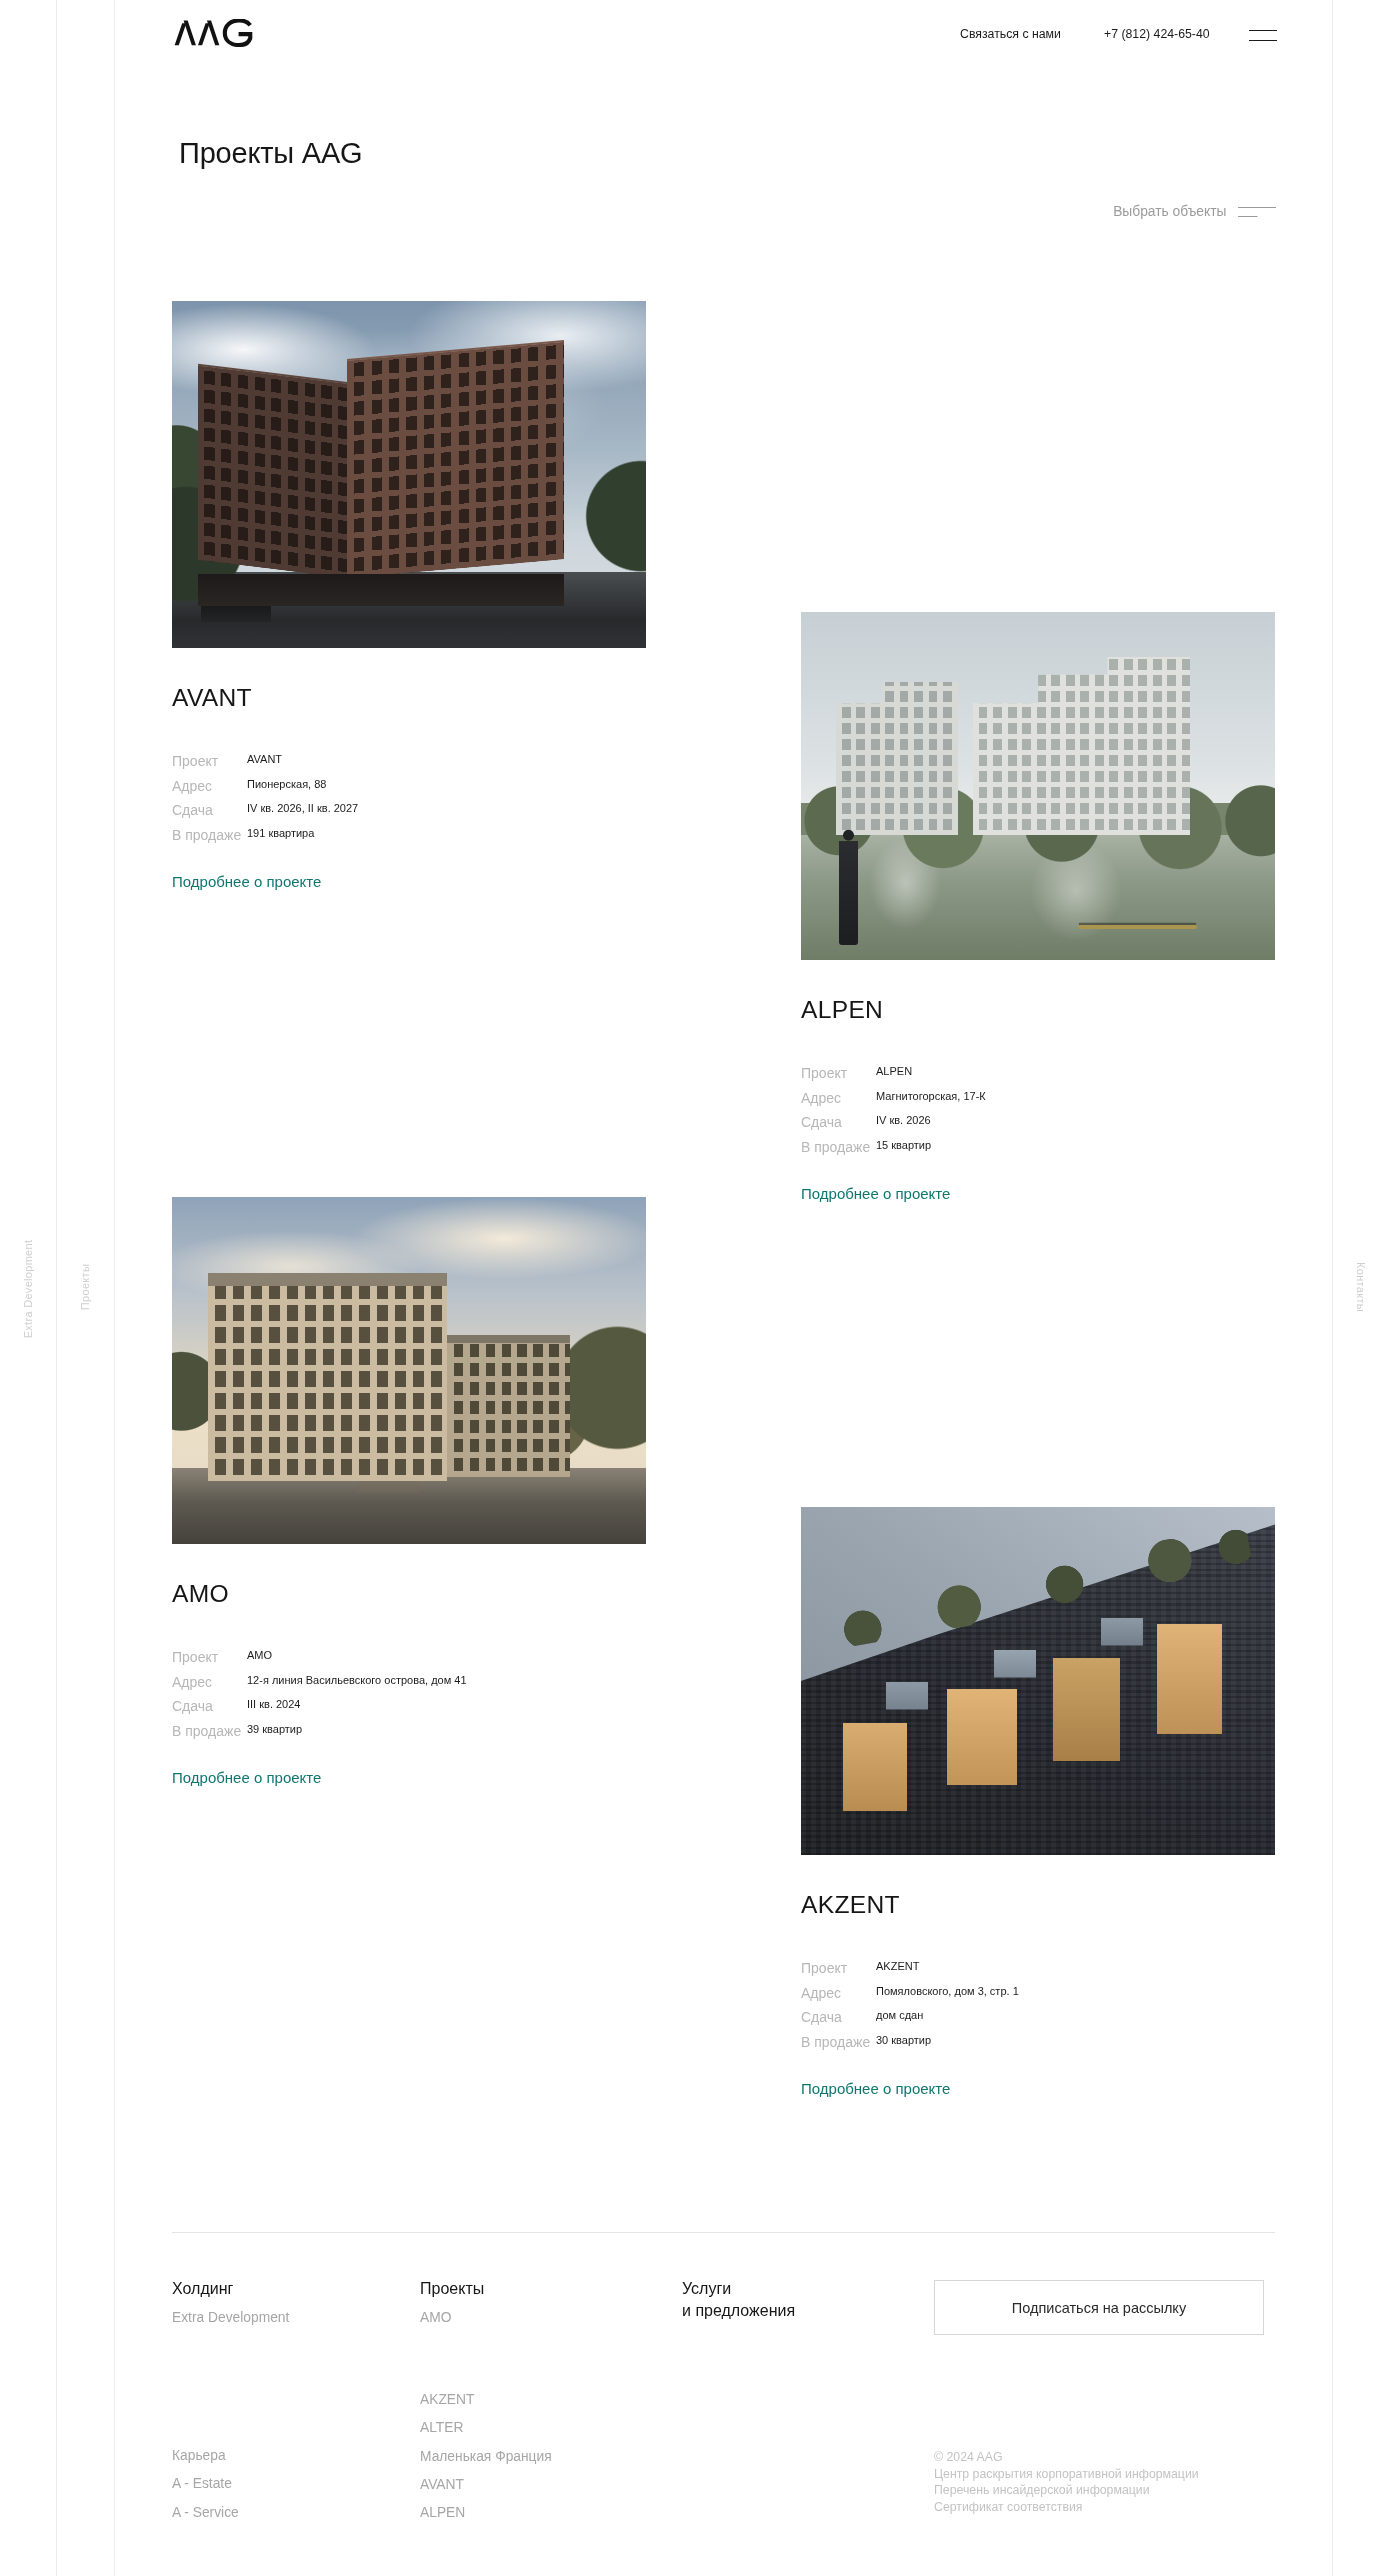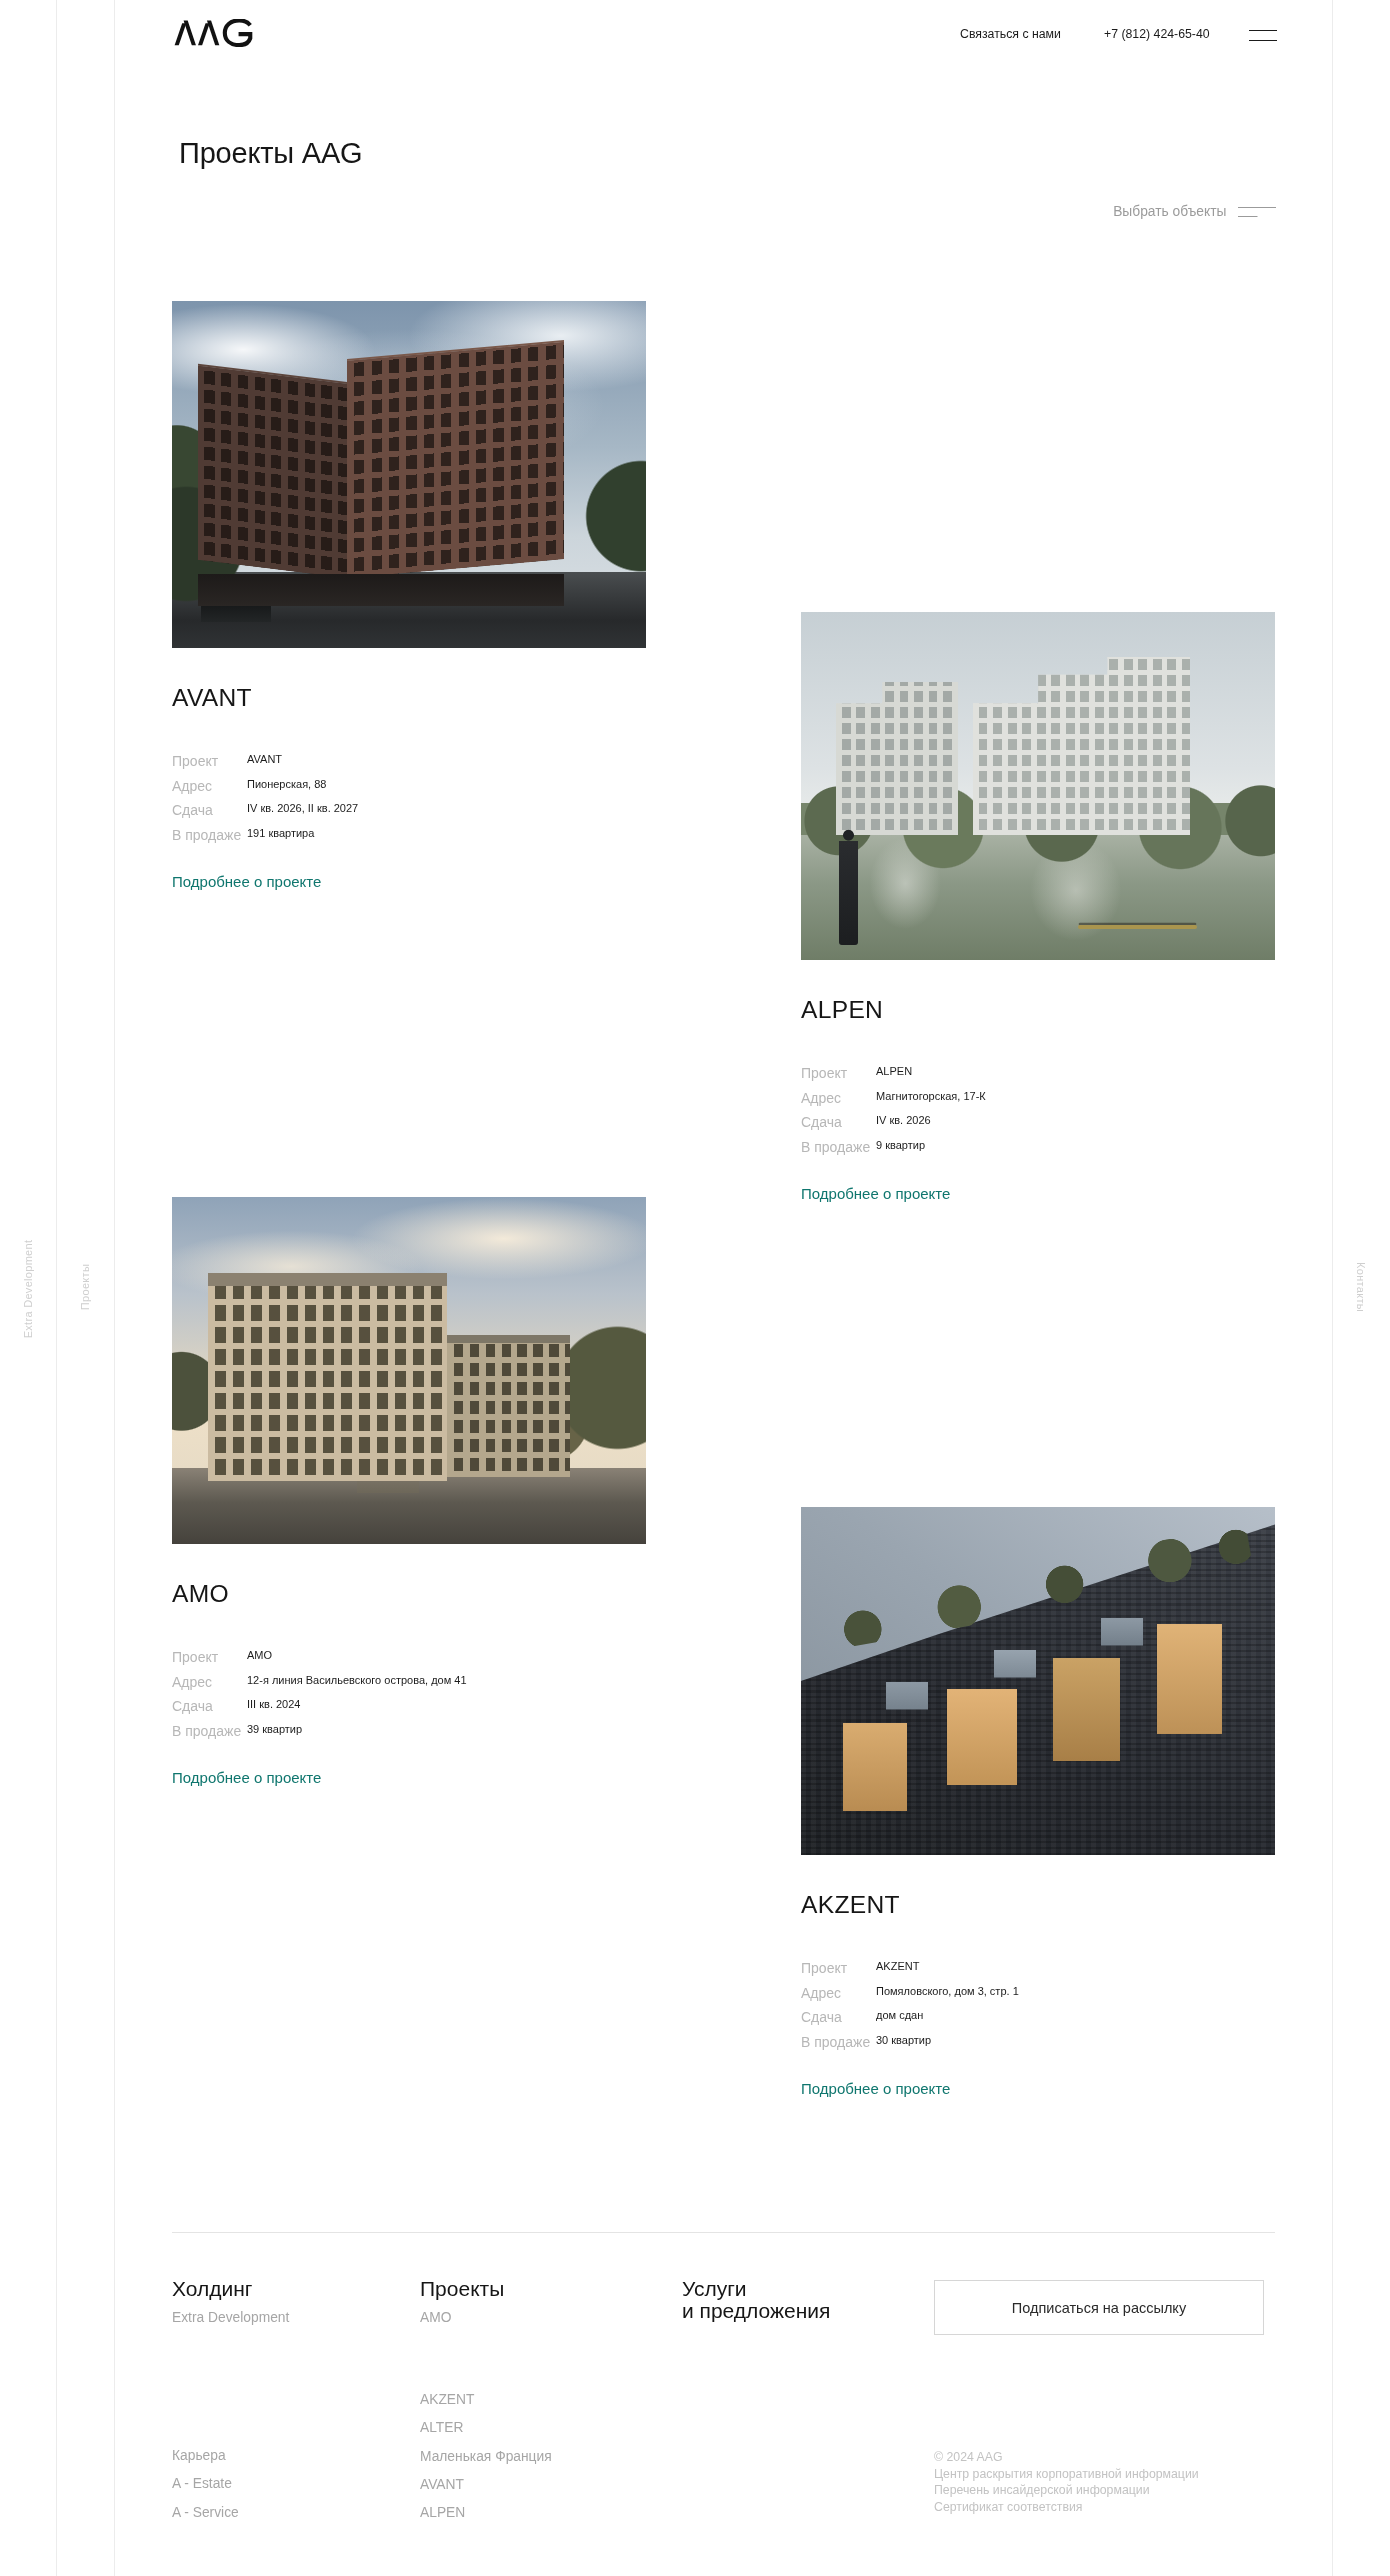--- a/index.html
+++ b/index.html
@@ -130,21 +130,21 @@
     transform:rotate(-10deg);transform-origin:0 50%;
     background:
       radial-gradient(circle 19px at 12% 70%, #49523a 97%, rgba(73,82,58,0)),
       radial-gradient(circle 22px at 34% 60%, #525c41 97%, rgba(82,92,65,0)),
       radial-gradient(circle 19px at 58% 52%, #454e37 97%, rgba(69,78,55,0)),
       radial-gradient(circle 22px at 82% 42%, #4e5840 97%, rgba(78,88,64,0)),
       radial-gradient(circle 17.4px at 97% 38%, #434c36 97%, rgba(67,76,54,0))}
 
   
   .footer{position:absolute;left:172px;top:2232px;width:1103px;height:343px;border-top:0.7px solid #e4e4e4}
-  .fcol-title{position:absolute;margin:0;font-size:21px;font-weight:400;line-height:22px;color:#161616;white-space:pre-line}
+  .fcol-title{position:absolute;margin:0;font-size:16px;font-weight:400;line-height:22px;color:#161616;white-space:pre-line}
   #fc-holding{left:0;top:45px}
   #fc-projects{left:248px;top:45px}
   #fc-services{left:510px;top:45px}
   .flink{display:block;font-size:13.8px;line-height:16.7px;color:#a6a6a6;margin:0 0 11.6px;cursor:pointer}
   .fgroup{position:absolute;margin:0;padding:0;list-style:none}
   #fg-extra{left:0;top:77px}
   #fg-holding{left:0;top:215px}
   #fg-amo{left:248px;top:77px}
   #fg-projects{left:248px;top:159px}
   #fg-services{left:510px;top:130px}
@@ -228,21 +228,21 @@
       <div class="spec-row">
         <dt class="spec-label">Адрес</dt>
         <dd class="spec-value">Магнитогорская, 17-К</dd>
       </div>
       <div class="spec-row">
         <dt class="spec-label">Сдача</dt>
         <dd class="spec-value">IV кв. 2026</dd>
       </div>
       <div class="spec-row">
         <dt class="spec-label">В продаже</dt>
-        <dd class="spec-value">9 квартир</dd>
+        <dd class="spec-value">15 квартир</dd>
       </div>
     </dl>
     <a class="card-link">Подробнее о проекте</a>
   </article>
 
   <article class="card" id="card-amo">
     <div class="photo" id="ph-amo">
       <div class="amo-main"></div>
       <div class="amo-wing"></div>
     </div>

